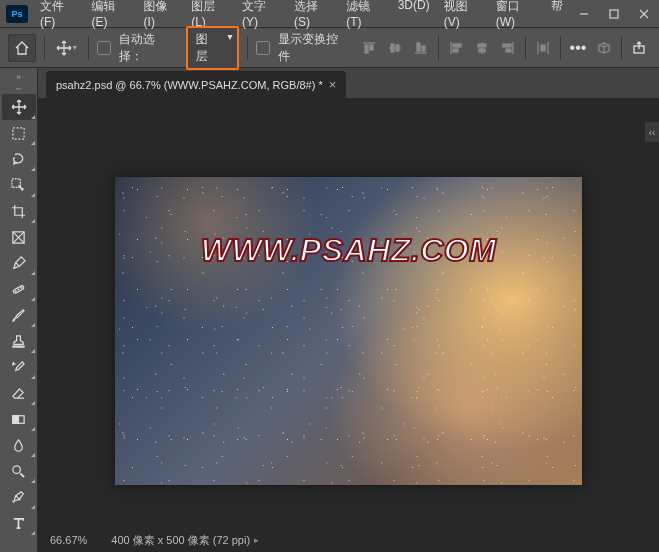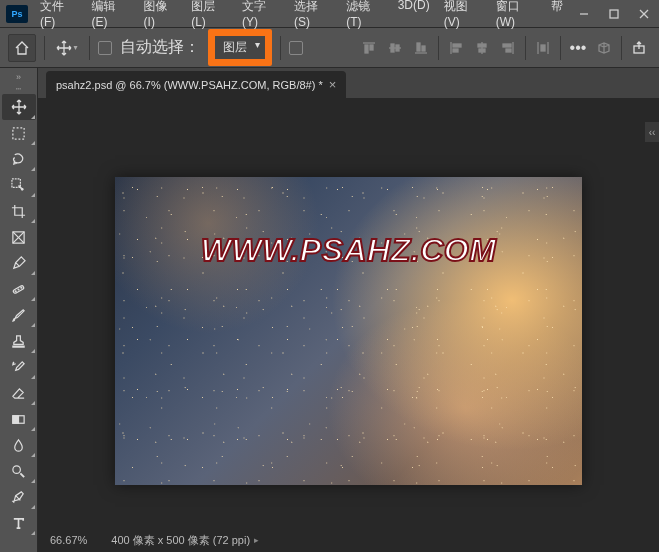--- a/index.html
+++ b/index.html
@@ -9,22 +9,22 @@
 .menu { display: flex; gap: 2px; flex: 1; }
 .menu-item { color: #ddd; font-size: 12px; padding: 4px 6px; cursor: default; }
 .win-controls { display: flex; gap: 0; }
 .win-btn { width: 30px; height: 24px; display: flex; align-items: center; justify-content: center; color: #ccc; }
 .win-btn svg { width: 10px; height: 10px; }
 .options-bar { height: 40px; background: #535353; display: flex; align-items: center; padding: 0 8px; gap: 8px; border-bottom: 1px solid #2a2a2a; }
 .opt-btn { width: 28px; height: 28px; display: flex; align-items: center; justify-content: center; color: #ddd; border-radius: 2px; }
 .opt-btn.boxed { border: 1px solid #383838; background: #454545; }
 .sep { width: 1px; height: 24px; background: #383838; }
 .checkbox { width: 14px; height: 14px; border: 1px solid #888; border-radius: 2px; display: inline-block; }
-.opt-label { color: #ddd; font-size: 16px; }
-.dropdown { background: #454545; border: 7px solid #f97316; color: #ddd; font-size: 12px; padding: 3px 18px 3px 8px; border-radius: 2px; position: relative; }
+.opt-label { color: #ddd; font-size: 12px; }
+.dropdown { background: #454545; border: 2px solid #f97316; color: #ddd; font-size: 12px; padding: 3px 18px 3px 8px; border-radius: 2px; position: relative; }
 .dropdown::after { content: "▾"; position: absolute; right: 5px; top: 3px; font-size: 10px; }
 .align-group { display: flex; gap: 2px; margin-left: auto; }
 .align-btn { width: 24px; height: 24px; display: flex; align-items: center; justify-content: center; color: #888; }
 .main { display: flex; height: calc(552px - 68px); }
 .toolbar { width: 38px; background: #535353; display: flex; flex-direction: column; padding-top: 2px; border-right: 1px solid #2a2a2a; }
 .tool-expand { height: 14px; display: flex; align-items: center; justify-content: center; color: #aaa; font-size: 9px; }
 .tool { width: 34px; height: 26px; display: flex; align-items: center; justify-content: center; color: #ddd; position: relative; margin: 0 auto; border-radius: 2px; }
 .tool.active { background: #383838; }
 .tool-dot { position: absolute; right: 1px; bottom: 1px; width: 0; height: 0; border-left: 4px solid transparent; border-bottom: 4px solid #aaa; }
 .workspace { flex: 1; background: #282828; display: flex; flex-direction: column; }
@@ -113,20 +113,21 @@
         <path d="M8 1v14M1 8h14M8 1l-2 2M8 1l2 2M8 15l-2-2M8 15l2-2M1 8l2-2M1 8l2 2M15 8l-2-2M15 8l-2 2"></path>
       </svg>
       <span style="font-size:8px;color:#aaa;margin-left:1px">▾</span>
     </div>
   <div class="sep"></div>
   <span class="checkbox"></span>
   <span class="opt-label">自动选择：</span>
   <div class="dropdown">图层</div>
   <div class="sep"></div>
   <span class="checkbox"></span>
+  <span class="opt-label">显示变换控件</span>
   <div class="align-group">
     <div class="align-btn">
         <svg viewBox="0 0 14 14" width="14" height="14">
           <line x1="1" y1="2" x2="13" y2="2"></line>
           <rect x="3" y="4" width="3" height="8" fill="currentColor"></rect>
           <rect x="8" y="4" width="3" height="5" fill="currentColor"></rect>
         </svg>
       </div>
     <div class="align-btn">
         <svg viewBox="0 0 14 14" width="14" height="14">

